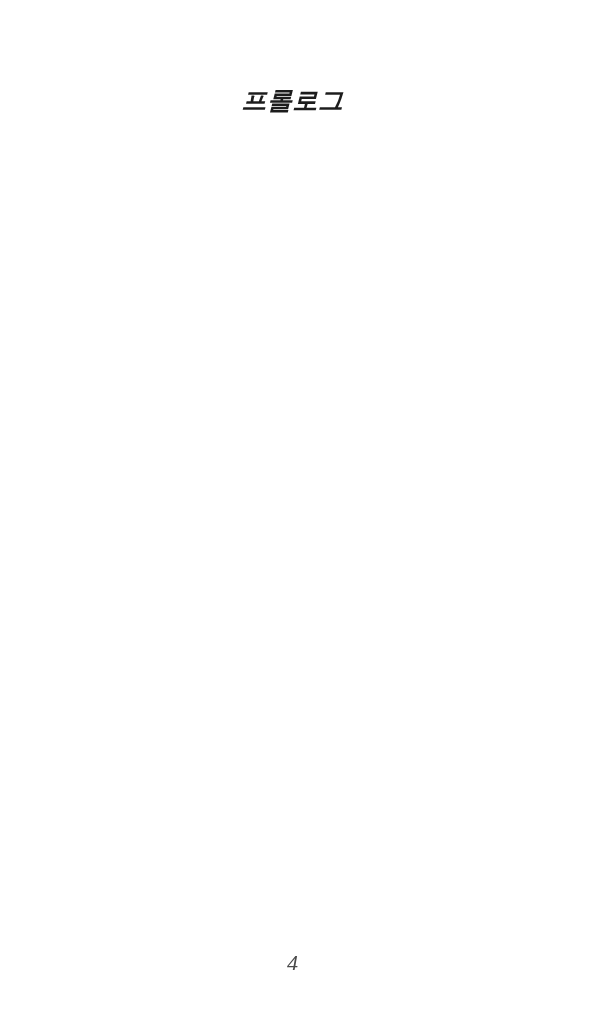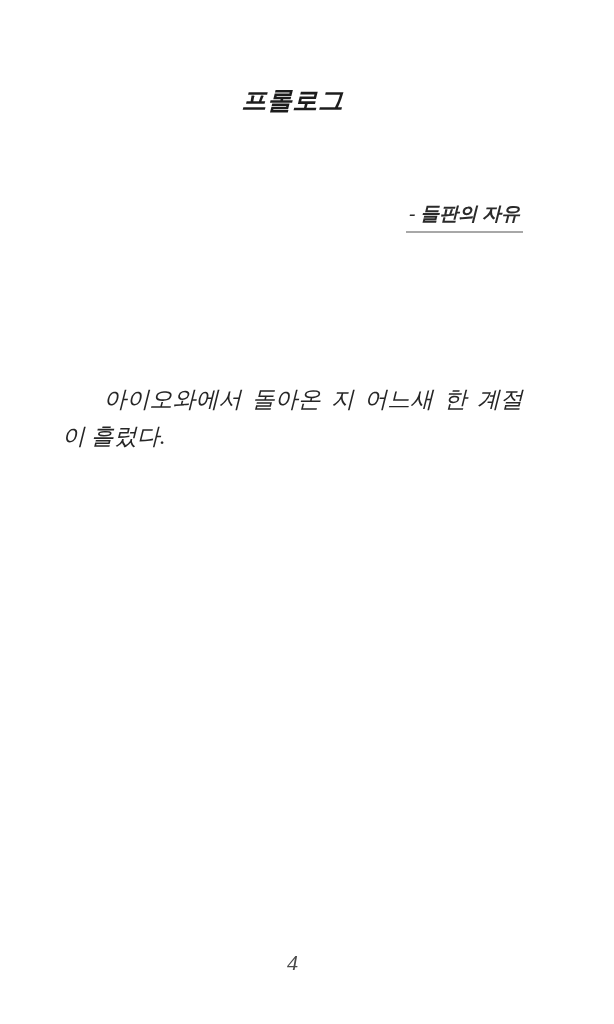--- a/index.html
+++ b/index.html
@@ -69,23 +69,19 @@
     color: #4a4a4a;
   }
 </style>
 </head>
 <body>
 
 <div class="page">
 
   <h1 class="chapter-title">프롤로그</h1>
 
-  <div class="subtitle-row">
-    <span class="subtitle">- 들판의 자유</span>
-  </div>
 
   <div class="body-text">
-    <p>아이오와에서 돌아온 지 어느새 한 계절이 흘렀다.</p>
   </div>
 
   <div class="page-number">4</div>
 
 </div>
 
 </body></html>

